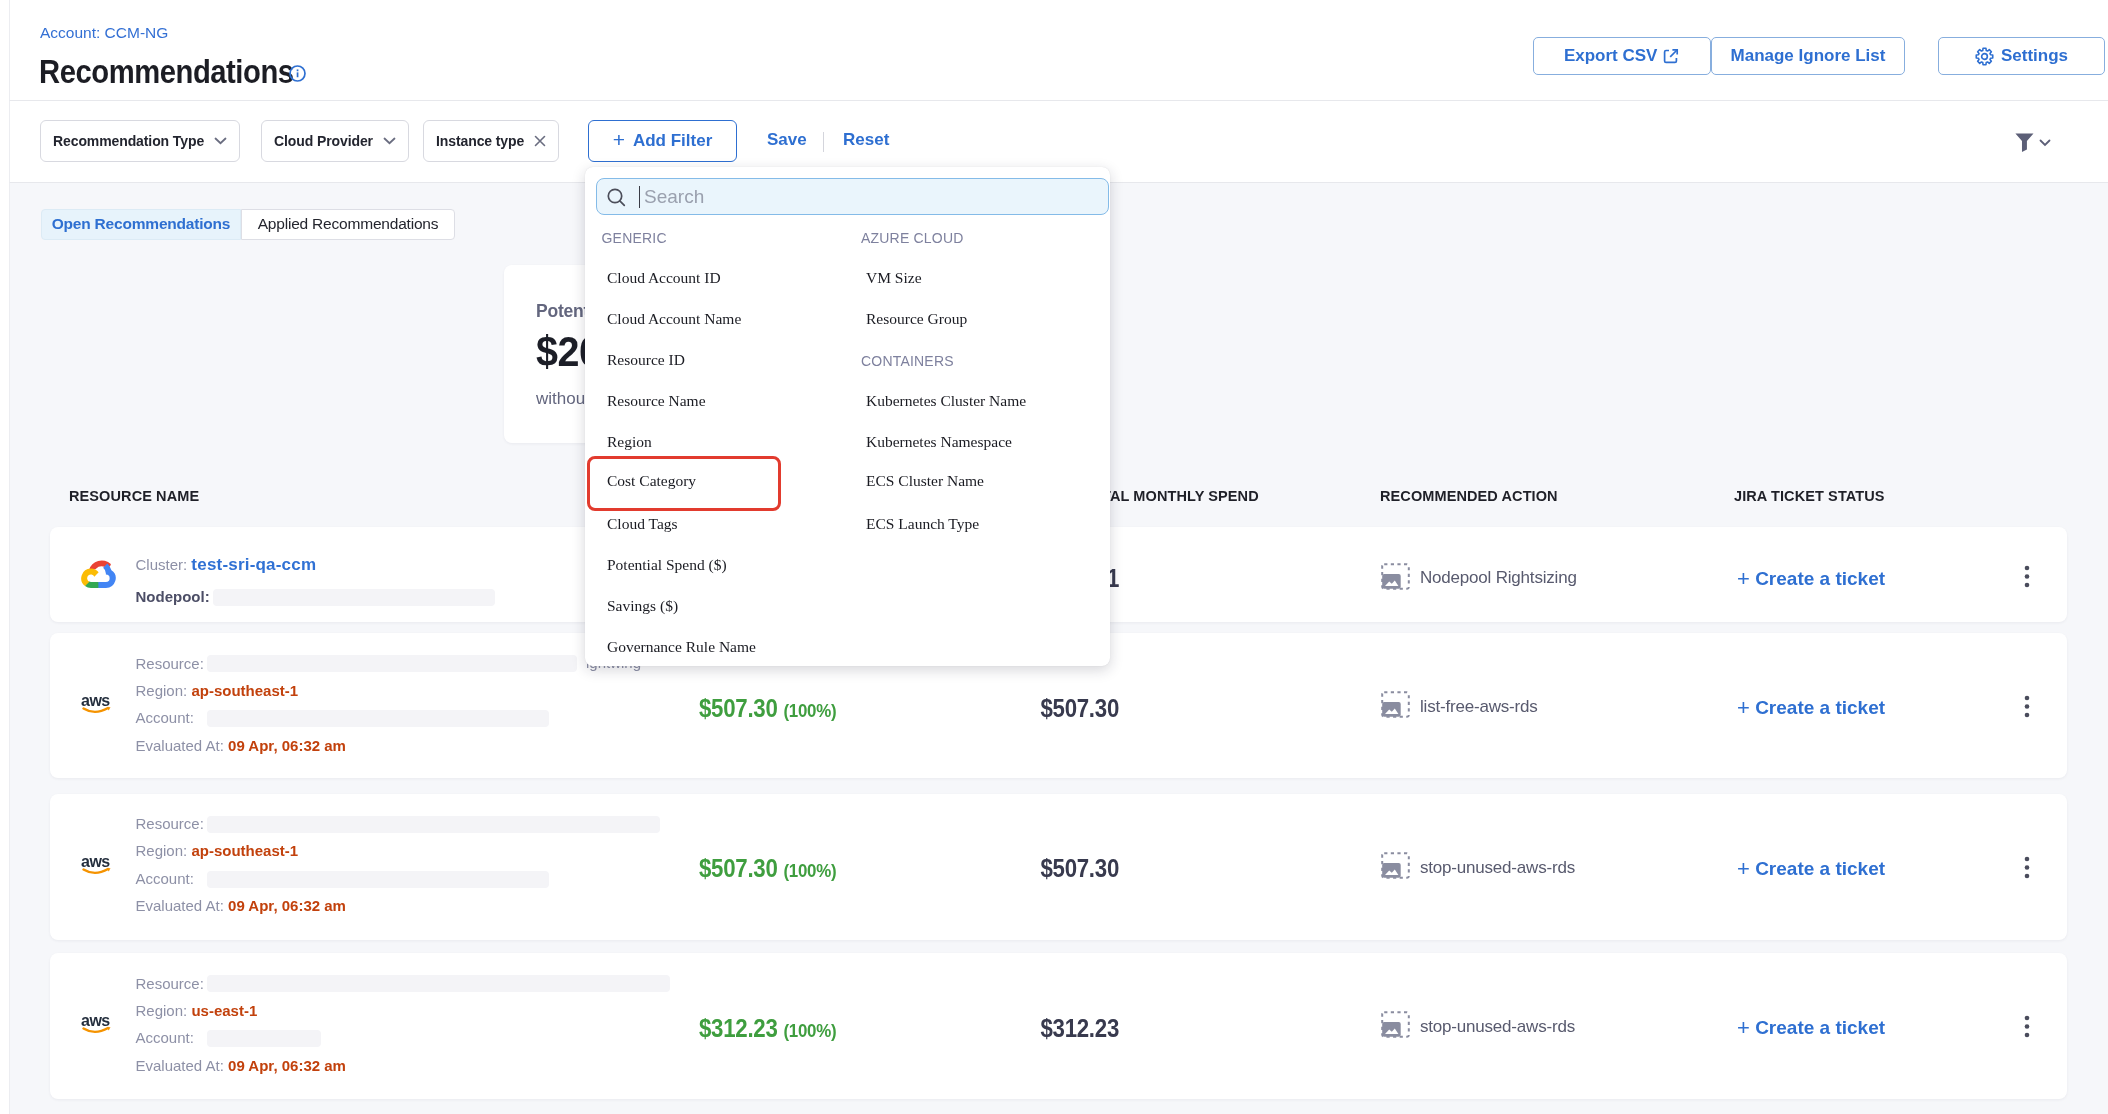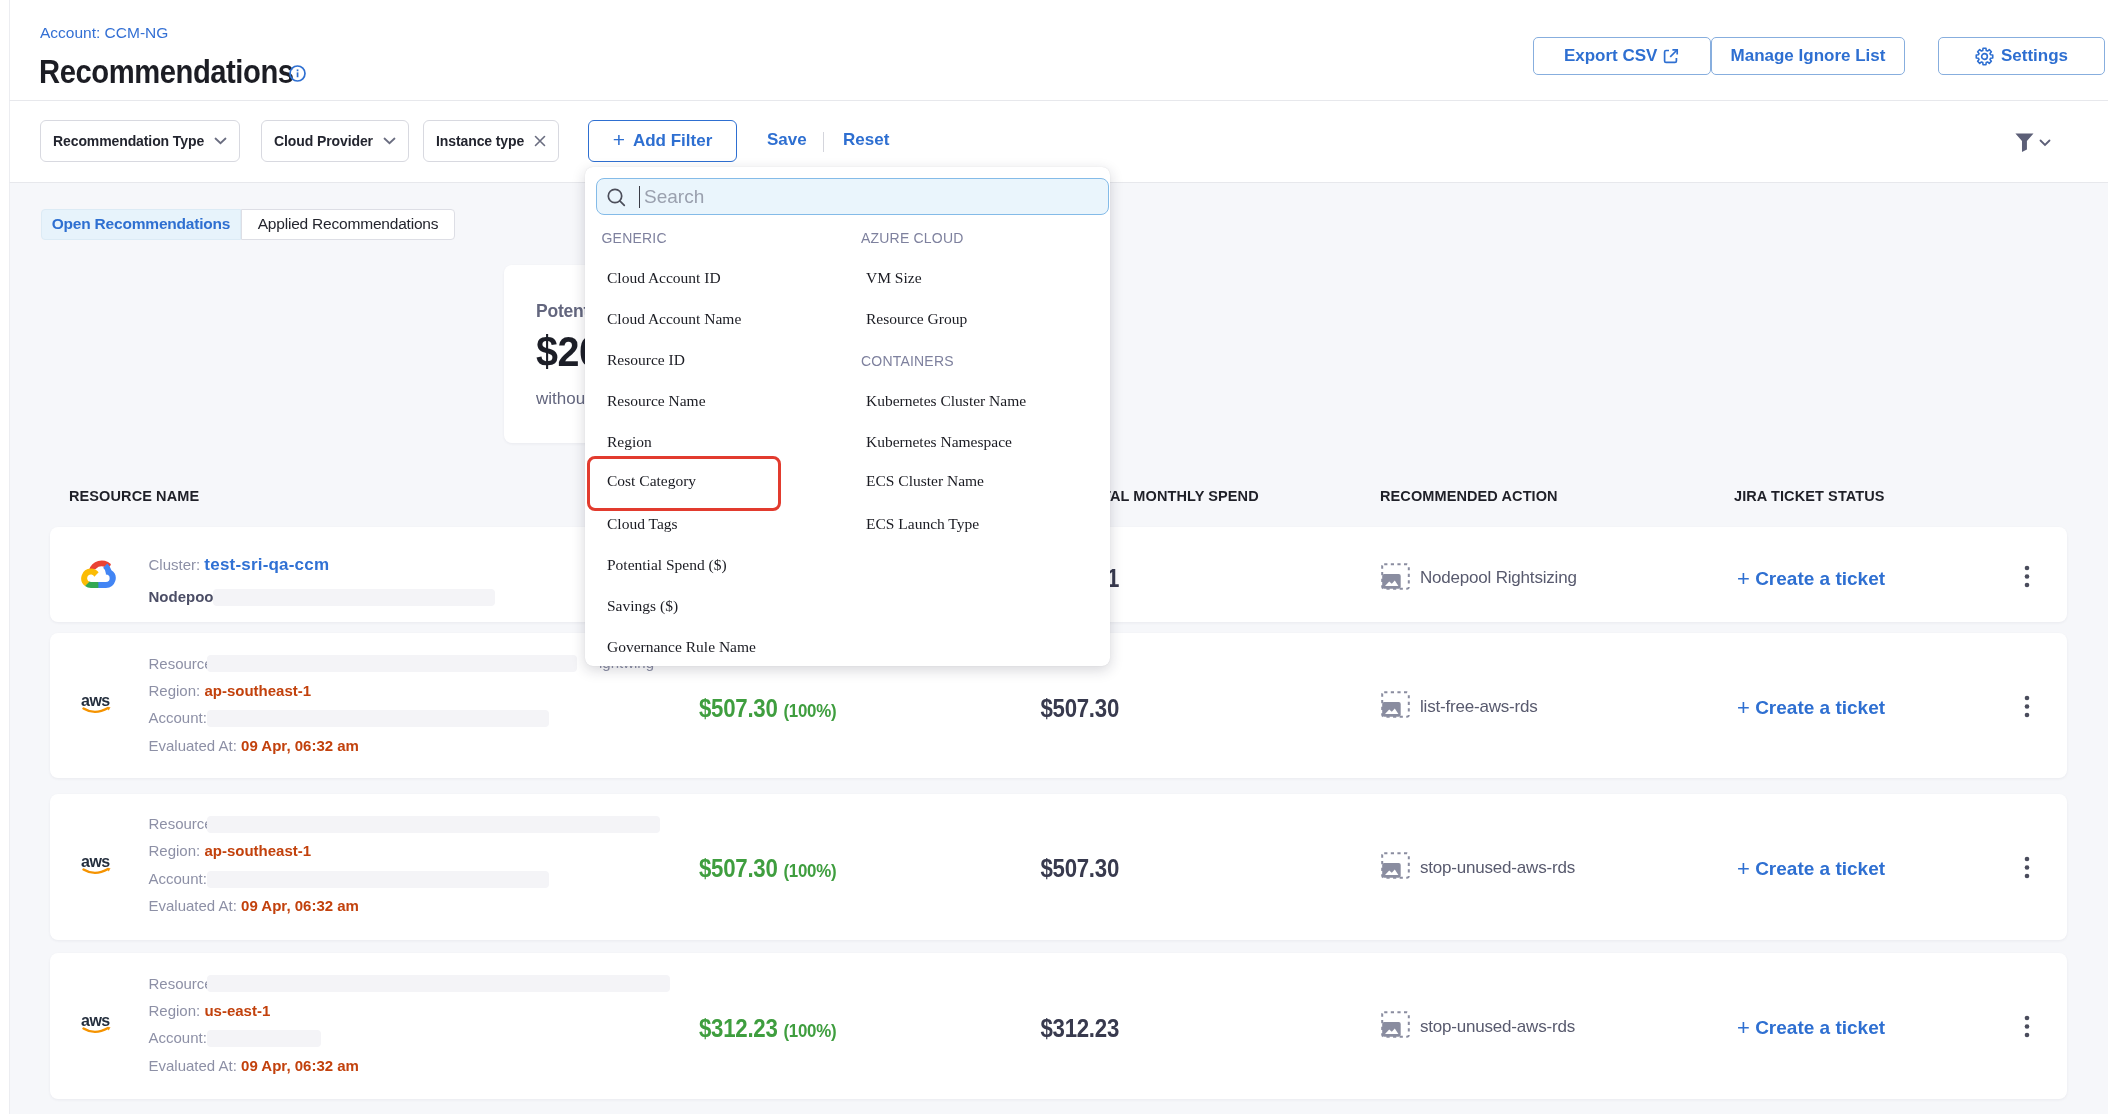--- a/index.html
+++ b/index.html
@@ -24,21 +24,21 @@
 
 .card { position:absolute; top:82px; height:178px; background:#fff; border-radius:8px; box-shadow:0 1px 3px rgba(40,41,61,0.06); }
 #card1 { left:40px; width:415px; }
 #card2 { left:494px; width:420px; }
 .cardtitle { position:absolute; left:32px; top:35.5px; font-size:17.5px; font-weight:bold; color:#63667e; letter-spacing:-0.2px; }
 .cardvalue { position:absolute; left:32px; top:63px; font-size:42px; font-weight:bold; letter-spacing:-0.5px; transform:scaleX(0.94); transform-origin:0 50%; }
 .cardsub { position:absolute; left:32px; top:124px; font-size:17px; color:#63667e; }
 
 .thead { position:absolute; font-size:14.5px; font-weight:bold; color:#1f2028; letter-spacing:0.1px; }
 .row { position:absolute; left:40px; width:2017px; background:#fff; border-radius:8px; box-shadow:0 1px 3px rgba(40,41,61,0.06); }
-.lbl { color:#8d90a6; font-size:15px;margin-left:13px; }
+.lbl { color:#8d90a6; font-size:15px; }
 .val { color:#c2410c; font-size:15px; font-weight:bold; }
 .redact { position:absolute; height:17px; background:#f4f4f7; border-radius:4px; }
 .grval { font-size:25px; font-weight:bold; color:#3f9e3f; letter-spacing:-0.3px; transform:scaleX(0.89); transform-origin:0 50%; }
 .grpct { font-size:19px; font-weight:bold; color:#3f9e3f; letter-spacing:-0.3px; }
 .dkval { font-size:25px; font-weight:bold; color:#383a4e; letter-spacing:-0.3px; width:180px; text-align:right; transform:scaleX(0.89); transform-origin:100% 50%; }
 .action-txt { font-size:17px; color:#585a6e; letter-spacing:-0.2px; }
 .ticket { font-size:19px; font-weight:bold; color:#2e6fd1; }
 
 #dd { position:absolute; left:585px; top:167px; width:525px; height:499px; background:#fff; border-radius:8px; box-shadow:0 4px 14px rgba(30,30,50,0.18), 0 0 1px rgba(30,30,50,0.15); z-index:50; }
 #ddsearch { position:absolute; left:11px; top:11px; width:513px; height:37px; background:#eaf5fc; border:1px solid #84bbe8; border-radius:8px; }

